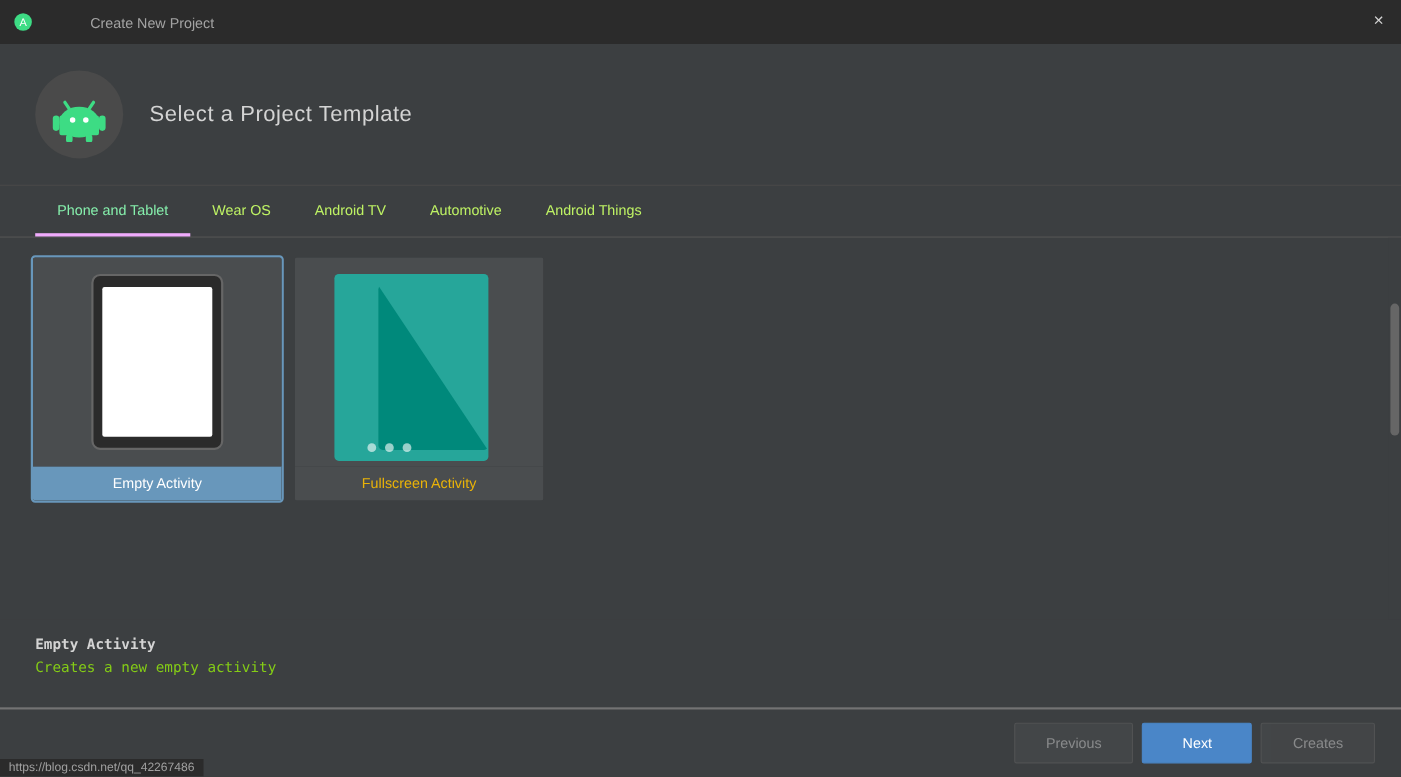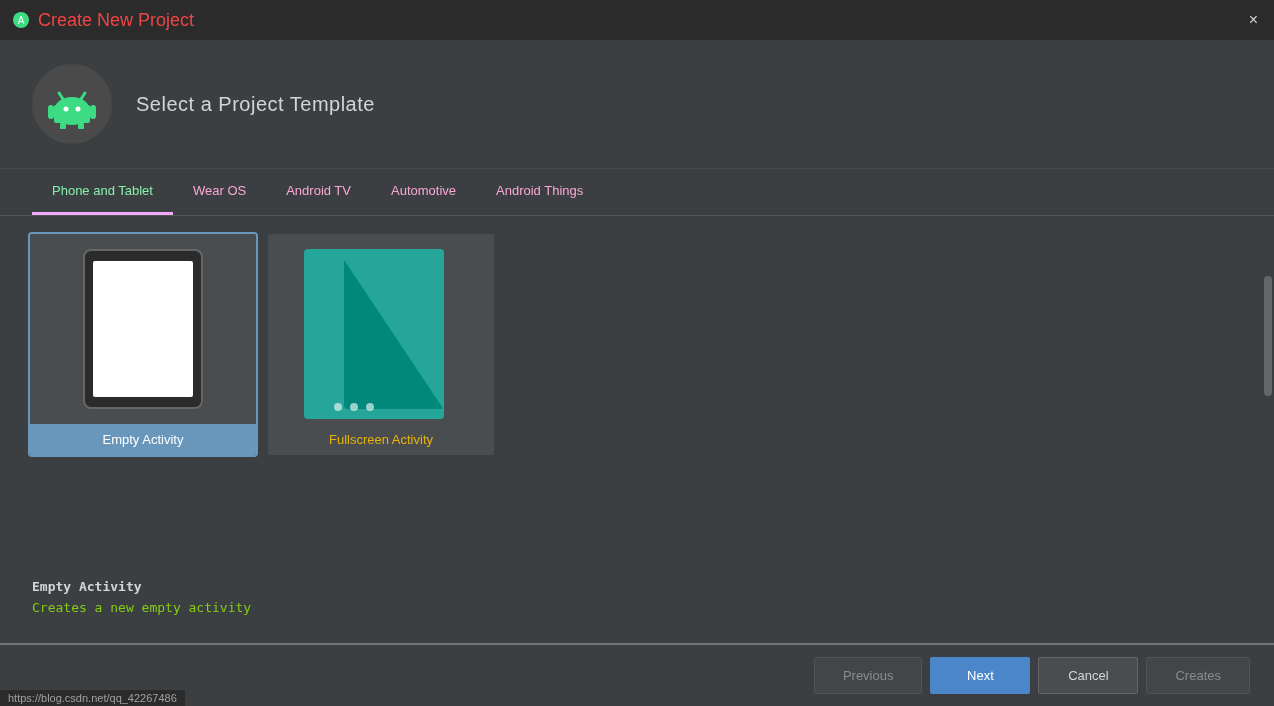--- a/index.html
+++ b/index.html
@@ -35,22 +35,23 @@
       align-items: center;
       gap: 8px;
     }
 
     .title-bar-icon {
       width: 18px;
       height: 18px;
     }
 
     .title-bar-text {
-      font-size: 18px;
-      color: #ef4444;
+      font-size: 13px;
+      color: #a3a3a3;
+      margin-left: 44px;
     }
 
     .close-btn {
       cursor: pointer;
       font-size: 16px;
       color: #d4d4d4;
       background: none;
       border: none;
       line-height: 1;
       padding: 4px;
@@ -92,21 +93,21 @@
     }
 
     .tabs {
       display: flex;
       gap: 0;
     }
 
     .tab {
       padding: 14px 20px;
       font-size: 13px;
-      color: #f9a8d4;
+      color: #bef264;
       cursor: pointer;
       border-bottom: 3px solid transparent;
       white-space: nowrap;
     }
 
     .tab.active {
       color: #86efac;
       border-bottom: 3px solid #f0abfc;
       text-align: center;
     }
@@ -453,18 +454,17 @@
   </div>
 
   <div class="info-panel">
     <div class="info-title">Empty Activity</div>
     <div class="info-desc">Creates a new empty activity</div>
   </div>
 
   <div class="footer">
     <button class="btn btn-disabled">Previous</button>
     <button class="btn btn-primary">Next</button>
-    <button class="btn">Cancel</button>
     <button class="btn btn-disabled">Creates</button>
     <div class="url-bar">https://blog.csdn.net/qq_42267486</div>
   </div>
 
 </div>
 
 </body></html>

